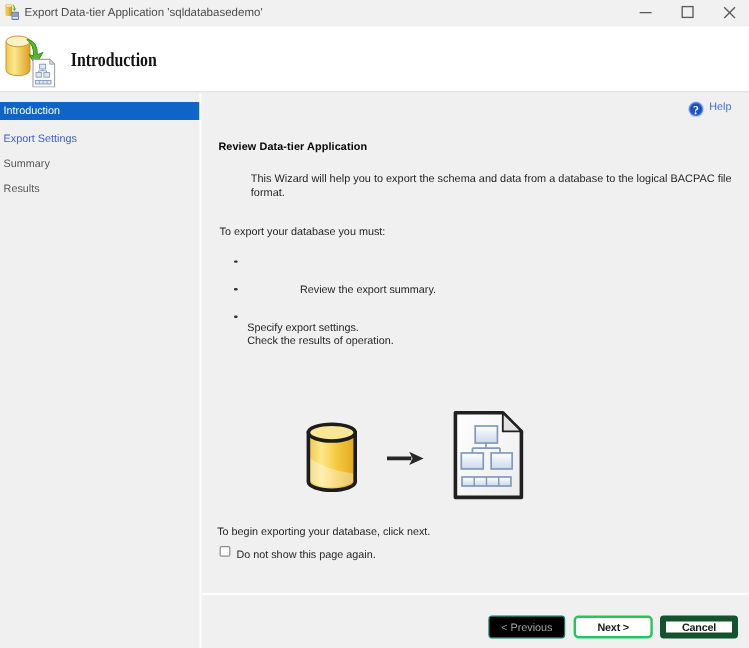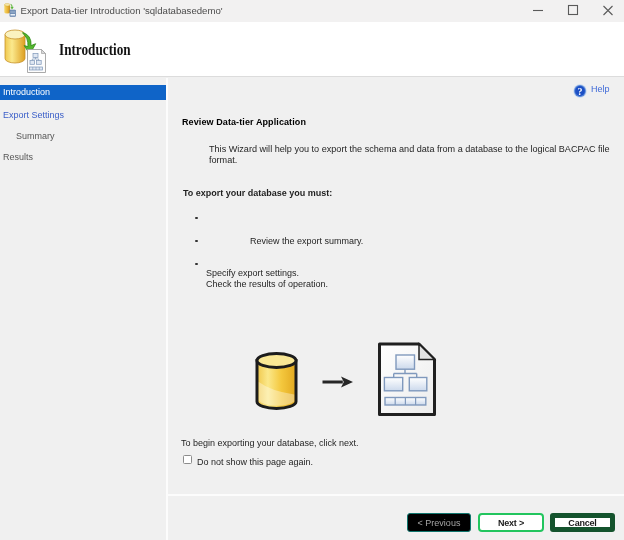--- a/index.html
+++ b/index.html
@@ -7,44 +7,44 @@
 .abs { position:absolute; }
 #titlebar { left:0; top:0; width:624px; height:22px; background:#f2f1f1; }
 #titletext { left:20.5px; top:0; height:22px; line-height:22px; font-size:9.6px; color:#4c4c4c; }
 #header { left:0; top:22px; width:624px; height:55px; background:#ffffff; border-bottom:1px solid #dcdcdc; }
 #hdrtitle { left:59px; top:39.5px; font-family:"Liberation Serif", serif; font-weight:bold; font-size:16.5px; color:#131313; transform:scaleX(0.80); transform-origin:0 0; }
 #sidebar { left:0; top:78px; width:166px; height:462px; background:#f0f0f0; }
 #vsep { left:165.5px; top:78px; width:2.5px; height:462px; background:#fcfcfc; }
 .nav { font-size:9px; line-height:11px; }
 #nav1 { left:0; top:85px; width:166px; height:15px; background:#0f64c8; color:#fff; line-height:15px; padding-left:3px; }
 #nav2 { left:3px; top:110px; color:#3a5ec8; }
-#nav3 { left:3px; top:131px; color:#565656;margin-left:13px; }
+#nav3 { left:3px; top:131px; color:#565656; }
 #nav4 { left:3px; top:152px; color:#565656; }
 #hsep { left:168px; top:494px; width:456px; height:2px; background:#fcfcfc; }
 .txt { font-size:9px; line-height:11px; color:#1f1f1f; }
 #help { left:591px; top:83.6px; font-size:9px; color:#3f6ad8; }
 #heading { left:182px; top:117px; font-size:9px; font-weight:bold; letter-spacing:0.1px; color:#000; }
 #para { left:183px; top:144px; width:410px; font-size:9.1px;margin-left:26px; }
-#must { left:183px; top:187.5px;font-weight:bold; }
+#must { left:183px; top:187.5px; }
 .bullet { left:206px; }
 .dot { left:195px; width:2.6px; height:2.6px; background:#333; border-radius:50%; }
 #b1 { top:224px;margin-top:44px; } #d1 { top:216.6px; }
 #b2 { top:236px;padding-left:44px; } #d2 { top:239.6px; }
 #b3 { top:259px;margin-top:20px; } #d3 { top:262.6px; }
 #begin { left:181px; top:438px; }
 #cb { left:183px; top:454.5px; width:9px; height:9px; background:#fff; border:1px solid #8c8c8c; border-radius:1.5px; }
 #cblabel { left:197px; top:456.5px; }
 .btn { height:19px; font-size:9px; display:flex; align-items:center; justify-content:center; border-radius:3px; color:#1a1a1a; }
 #bprev { left:407px; top:513px; width:64px; background:#000000; border:1px solid #0f766e; color:#a5a5a5; }
 #bnext { left:478px; top:513px; width:66px; background:#fff; border:2px solid #22c55e; border-radius:4px; font-weight:bold; letter-spacing:-0.2px; }
 #bcancel { left:550px; top:513px; width:65px; background:#fff; border:5px solid #14532d; font-weight:bold; letter-spacing:-0.2px;text-align:right; }
 </style></head>
 <body>
 <div class="abs" id="titlebar"></div>
-<div class="abs" id="titletext">Export Data-tier Introduction 'sqldatabasedemo'</div>
+<div class="abs" id="titletext">Export Data-tier Application 'sqldatabasedemo'</div>
 <svg class="abs" style="left:4px;top:3px" width="14" height="15" viewBox="0 0 14 15">
   <defs>
       <linearGradient id="tg" x1="0" x2="1" y1="0" y2="0">
     <stop offset="0" stop-color="#f6d96d"></stop>
         <stop offset="0.5" stop-color="#edb93c"></stop>
         <stop offset="1" stop-color="#c78d1e"></stop>
   </linearGradient>
     </defs>
   <path fill="url(#tg)" d="M0.3 1.8 v7.4 a2.9 1.2 0 0 0 5.8 0 v-7.4 z"></path>
   <ellipse cx="3.2" cy="1.8" rx="2.9" ry="1.2" fill="#f8ecb0" stroke="#c99d2a" stroke-width="0.4"></ellipse>

